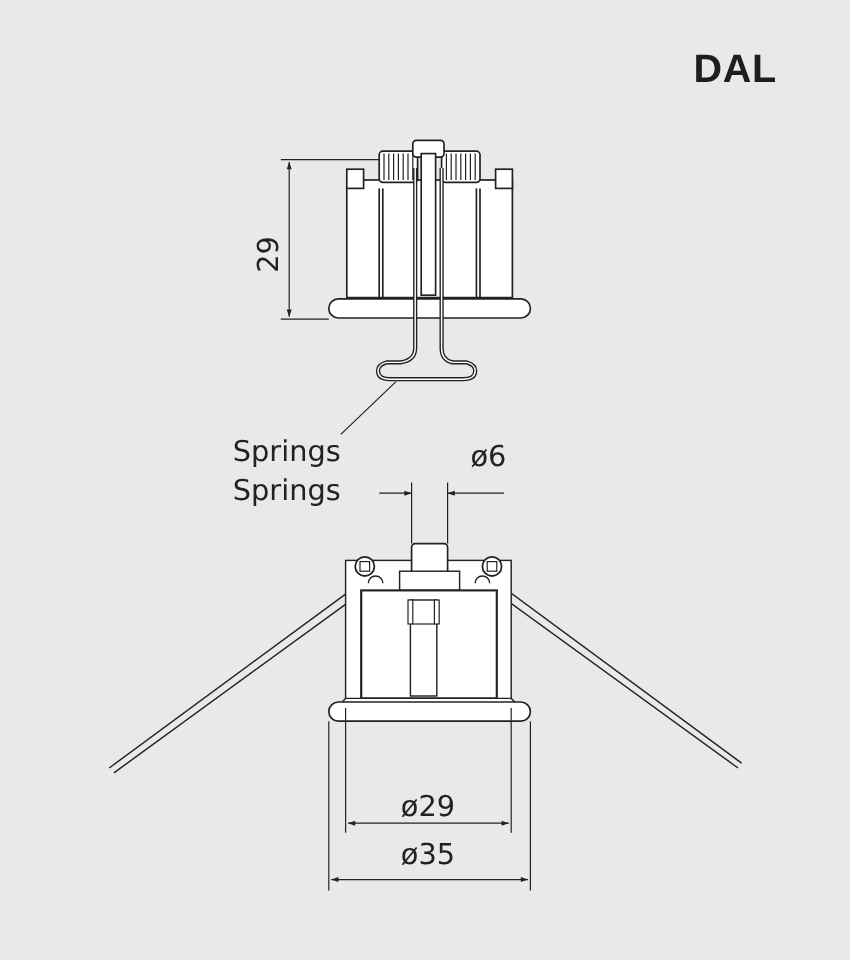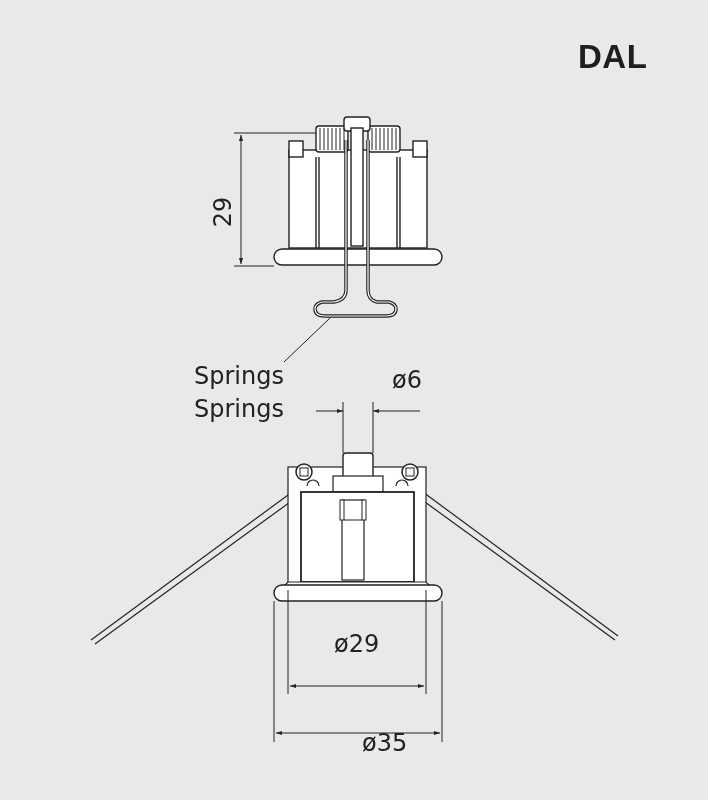--- a/index.html
+++ b/index.html
@@ -147,14 +147,14 @@
 
     <line x1="316" y1="411" x2="343" y2="411" marker-end="url(#arr)"></line>
     <line x1="420" y1="411" x2="373" y2="411" marker-end="url(#arr)"></line>
   </g>
 </svg>
 
 <div class="lbl dim-vert">29</div>
 <div class="lbl" style="left:194px; top:364px;">Springs</div>
 <div class="lbl" style="left:194px; top:397px;">Springs</div>
 <div class="lbl" style="left:392px; top:368px;">ø6</div>
-<div class="lbl" style="left:334px; top:632px;">ø29</div>
-<div class="lbl" style="left:334px; top:731px;margin-left:28px;">ø35</div>
+<div class="lbl" style="left:334px; top:660px;">ø29</div>
+<div class="lbl" style="left:334px; top:700px;">ø35</div>
 
 </body></html>

